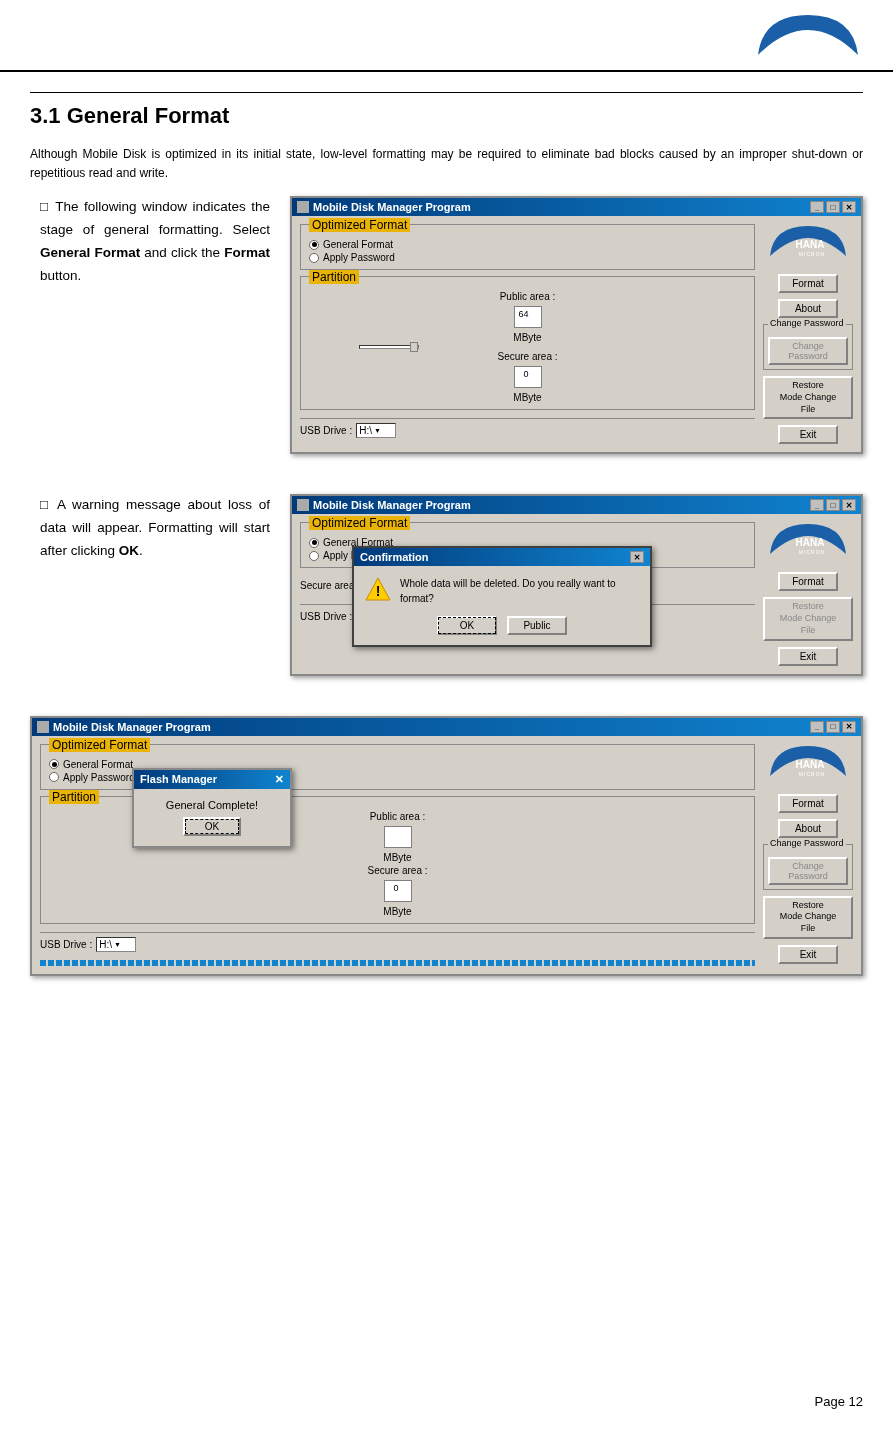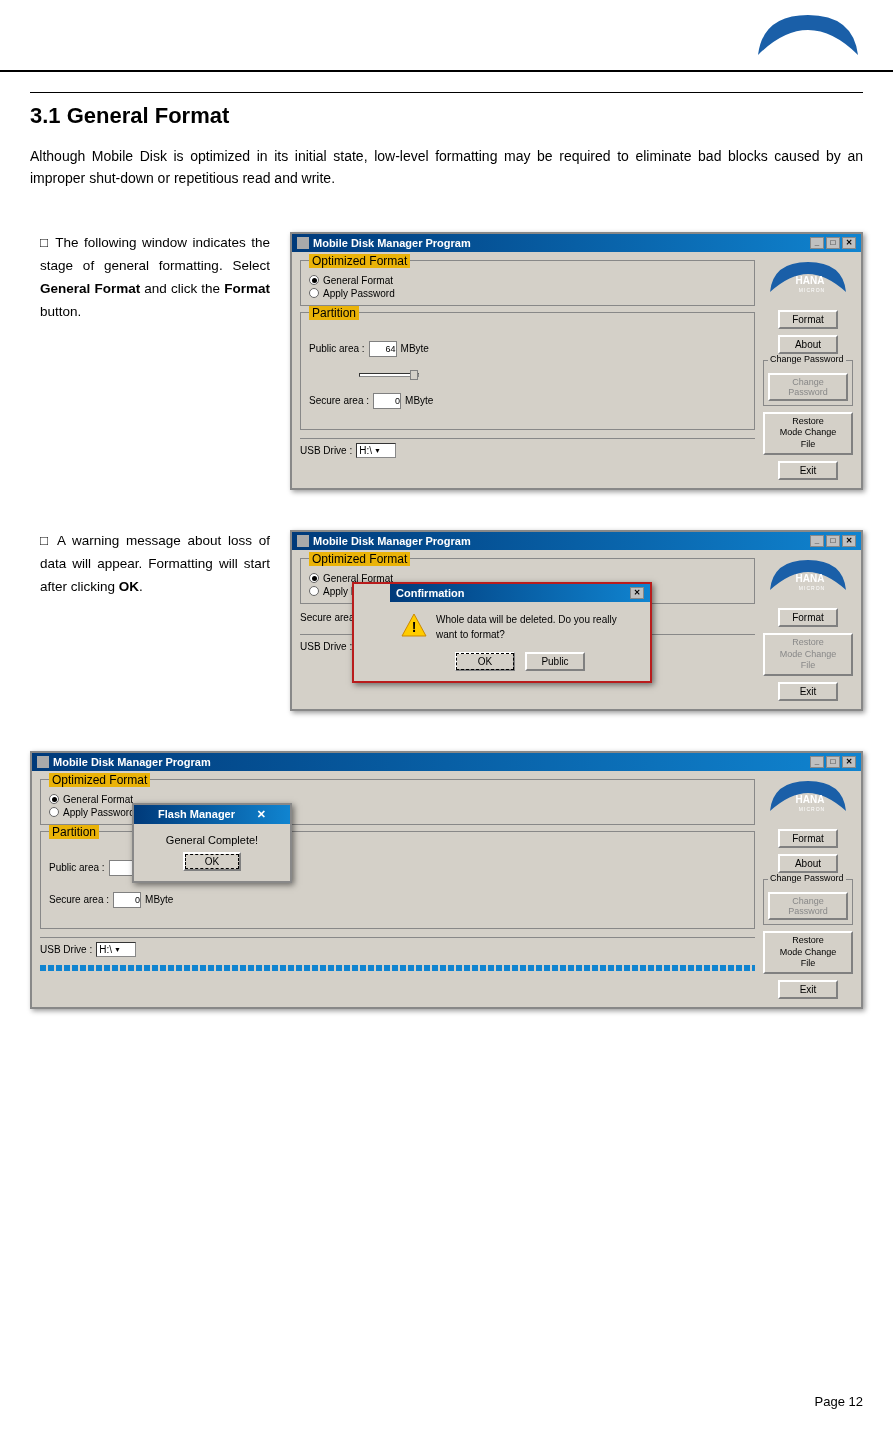--- a/index.html
+++ b/index.html
@@ -38,23 +38,23 @@
 
     
     .section-title {
       font-size: 22px;
       font-weight: bold;
       margin-bottom: 16px;
     }
 
     
     .intro-text {
-      font-size: 14px;
+      font-size: 12px;
       line-height: 1.6;
-      margin-bottom: 42px;
+      margin-bottom: 13px;
       text-align: justify;
     }
 
     
     .step-row {
       display: flex;
       gap: 20px;
       margin-bottom: 40px;
       align-items: flex-start;
     }
@@ -193,30 +193,31 @@
     .win-btn.disabled {
       color: #888;
     }
 
     
     .partition-row {
       display: flex;
       align-items: center;
       gap: 4px;
       font-size: 10px;
-      margin: 16px 0;
+      margin: 2px 0;
+      flex-direction: column;
     }
     .input-box {
       border: 1px solid #808080;
       background: #fff;
       width: 28px;
-      height: 16px;
+      height: 22px;
       font-size: 9px;
       text-align: right;
-      padding-right: 0;
+      padding-right: 12px;
       line-height: 14px;
     }
     .slider-track {
       width: 60px;
       height: 4px;
       background: #fff;
       border: 1px inset #888;
       position: relative;
     }
     .slider-thumb {
@@ -285,24 +286,23 @@
       right: 0;
     }
 
     
     .confirmation-dialog {
       position: absolute;
       top: 50px;
       left: 60px;
       width: 300px;
       background: #d4d0c8;
-      border: 2px solid #b91c1c;
+      border: 2px solid #404040;
       box-shadow: 2px 2px 6px rgba(0,0,0,0.5);
       z-index: 10;
-      padding-left: 36px;
     }
     .conf-titlebar {
       background: linear-gradient(to right, #003a7a, #1084d0);
       color: #fff;
       padding: 3px 6px;
       font-size: 11px;
       font-weight: bold;
       display: flex;
       justify-content: space-between;
       align-items: center;
@@ -336,21 +336,21 @@
       left: 100px;
       width: 160px;
       background: #d4d0c8;
       border: 2px solid #888;
       box-shadow: 2px 2px 6px rgba(0,0,0,0.5);
       z-index: 10;
     }
     .flash-titlebar {
       background: linear-gradient(to right, #003a7a, #1084d0);
       color: #fff;
-      padding: 3px 24px;
+      padding: 3px 6px;
       font-size: 11px;
       font-weight: bold;
       display: flex;
       justify-content: space-between;
     }
     .flash-body {
       padding: 10px;
       text-align: center;
       font-size: 11px;
     }

